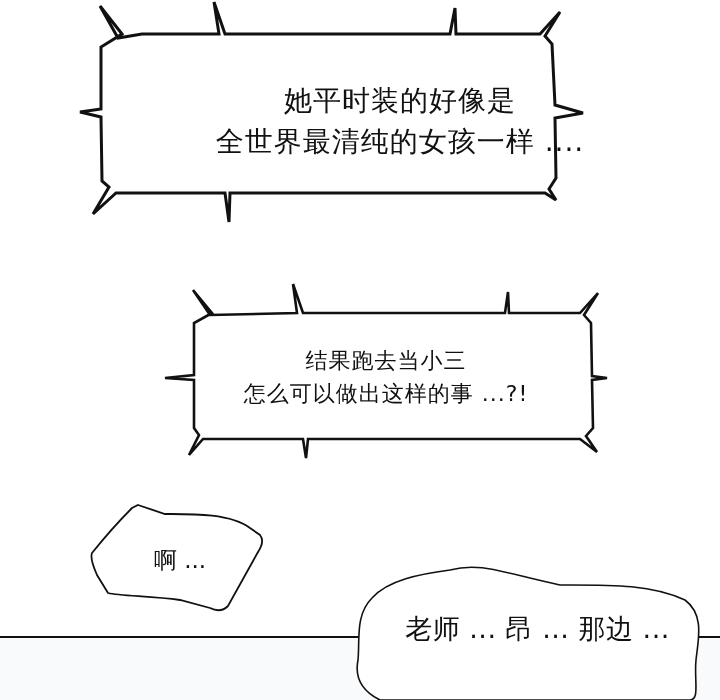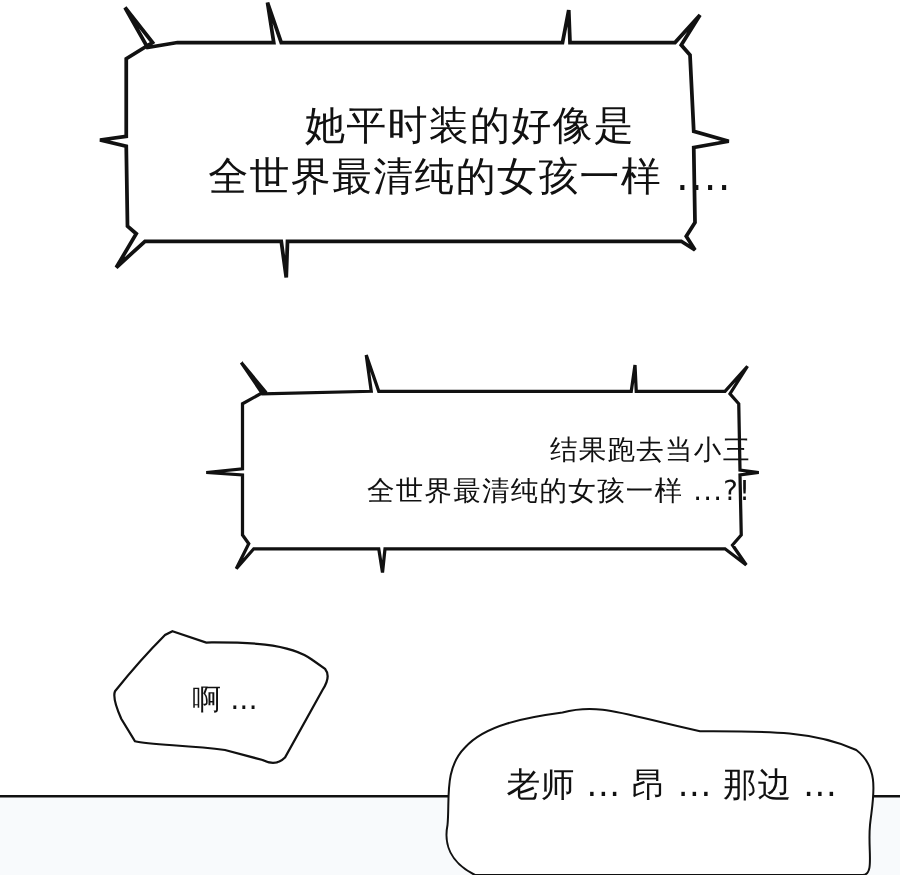--- a/index.html
+++ b/index.html
@@ -11,22 +11,22 @@
     }
     .panel-bottom {
       position: absolute; left: 0; top: 636px; width: 720px; height: 64px;
       background: #f8fafc; border-top: 2px solid #111;
     }
     svg.bubbles { position: absolute; left: 0; top: 0; }
     .text-block {
       position: absolute; text-align: center; white-space: nowrap;
       color: #111;
     }
-    .tb1 { left: 116px; top: 80px; width: 520px; font-size: 32px; line-height: 41px; letter-spacing: 1px; }
-    .tb2 { left: 201px; top: 344px; width: 400px; font-size: 22px; line-height: 33px; letter-spacing: 1px; text-align: right; }
+    .tb1 { left: 100px; top: 80px; width: 520px; font-size: 28px; line-height: 41px; letter-spacing: 1px; padding-left: 40px; }
+    .tb2 { left: 186px; top: 344px; width: 400px; font-size: 22px; line-height: 33px; letter-spacing: 1px; }
     .tb3 { left: 110px; top: 545px; width: 140px; font-size: 23px; line-height: 30px; }
     .tb4 { left: 360px; top: 612px; width: 355px; font-size: 27px; line-height: 33px; letter-spacing: 0.5px; }
     .line { display: block; }
   </style>
 </head>
 <body>
 
 <div class="panel-bottom"></div>
 
 <svg class="bubbles" width="720" height="700" viewBox="0 0 720 700">
@@ -69,21 +69,21 @@
   </g>
 </svg>
 
 <div class="text-block tb1">
   <span class="line">她平时装的好像是</span>
   <span class="line">全世界最清纯的女孩一样 ....</span>
 </div>
 
 <div class="text-block tb2">
   <span class="line">结果跑去当小三</span>
-  <span class="line">全世界最清纯的女孩一样 ...?!</span>
+  <span class="line">怎么可以做出这样的事 ...?!</span>
 </div>
 
 <div class="text-block tb3">
   <span class="line">啊 ...</span>
 </div>
 
 <div class="text-block tb4">
   <span class="line">老师 ... 昂 ... 那边 ...</span>
 </div>
 

